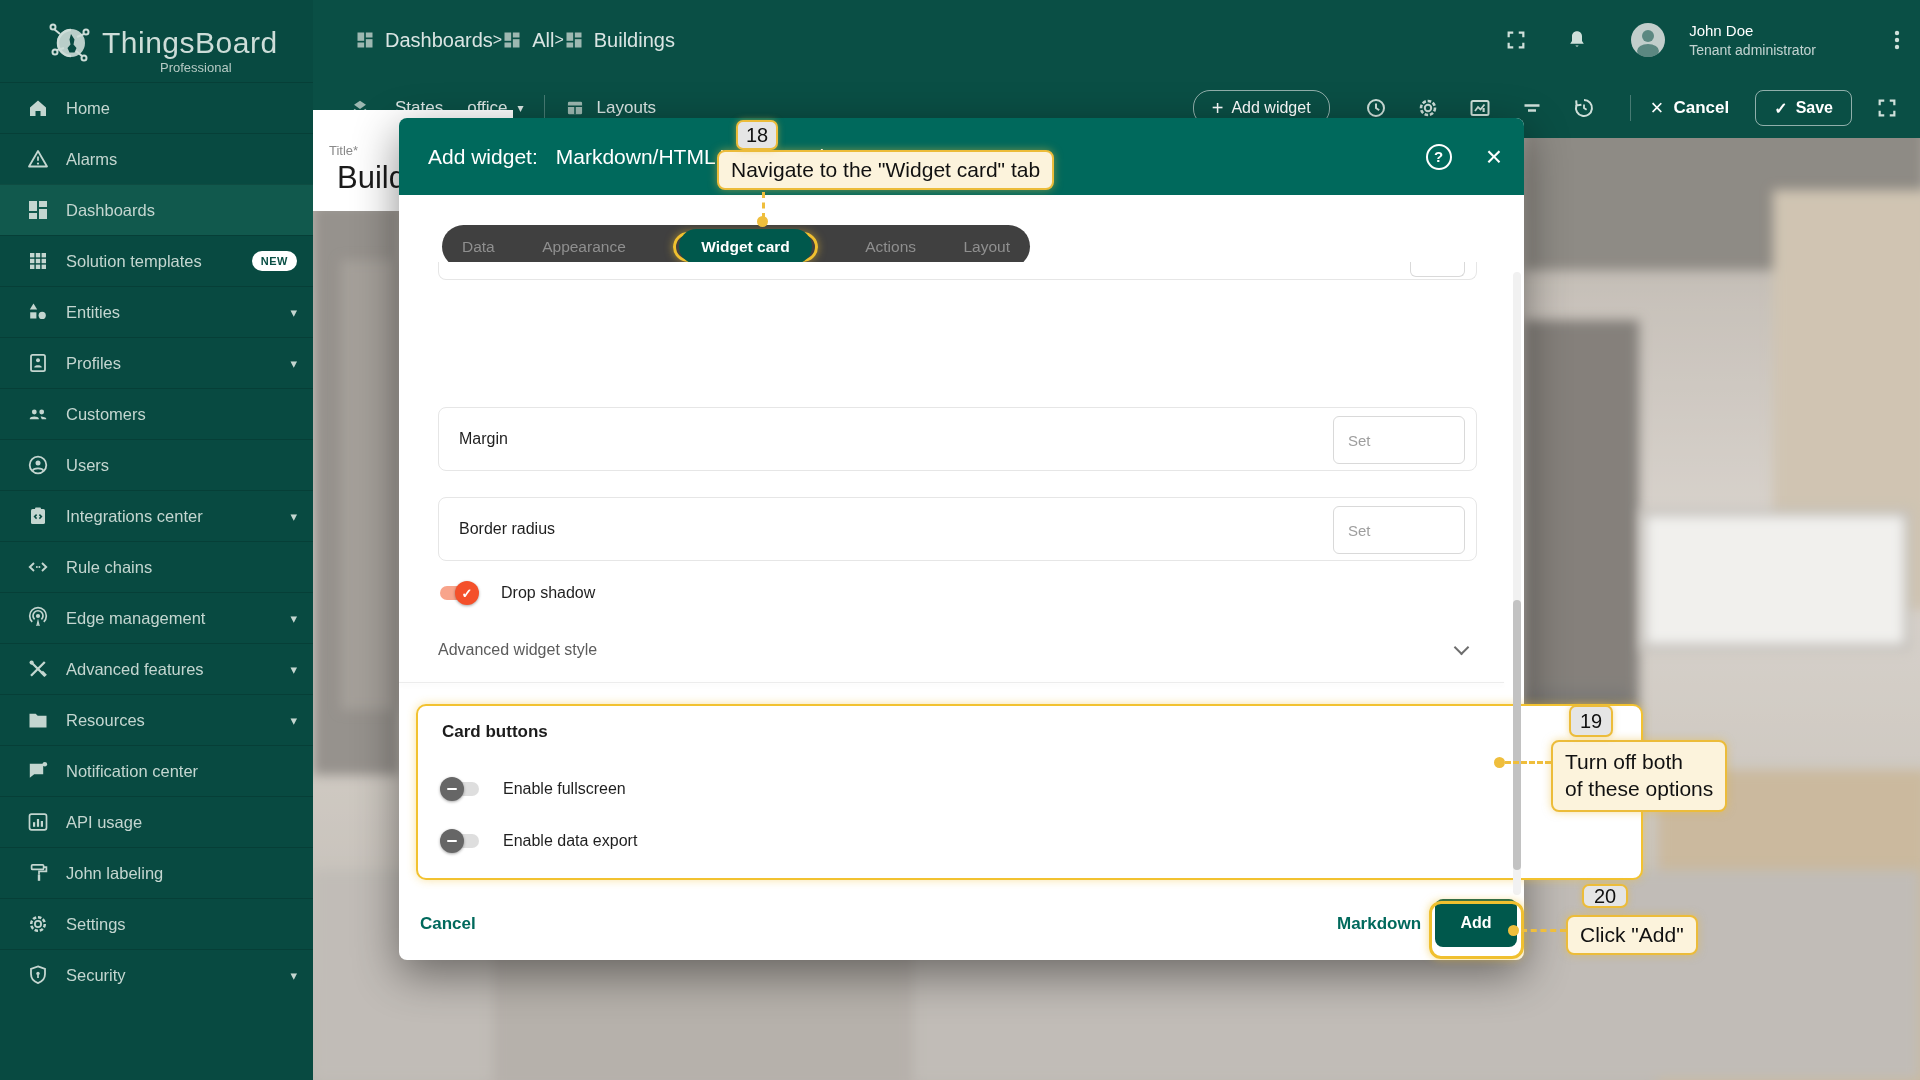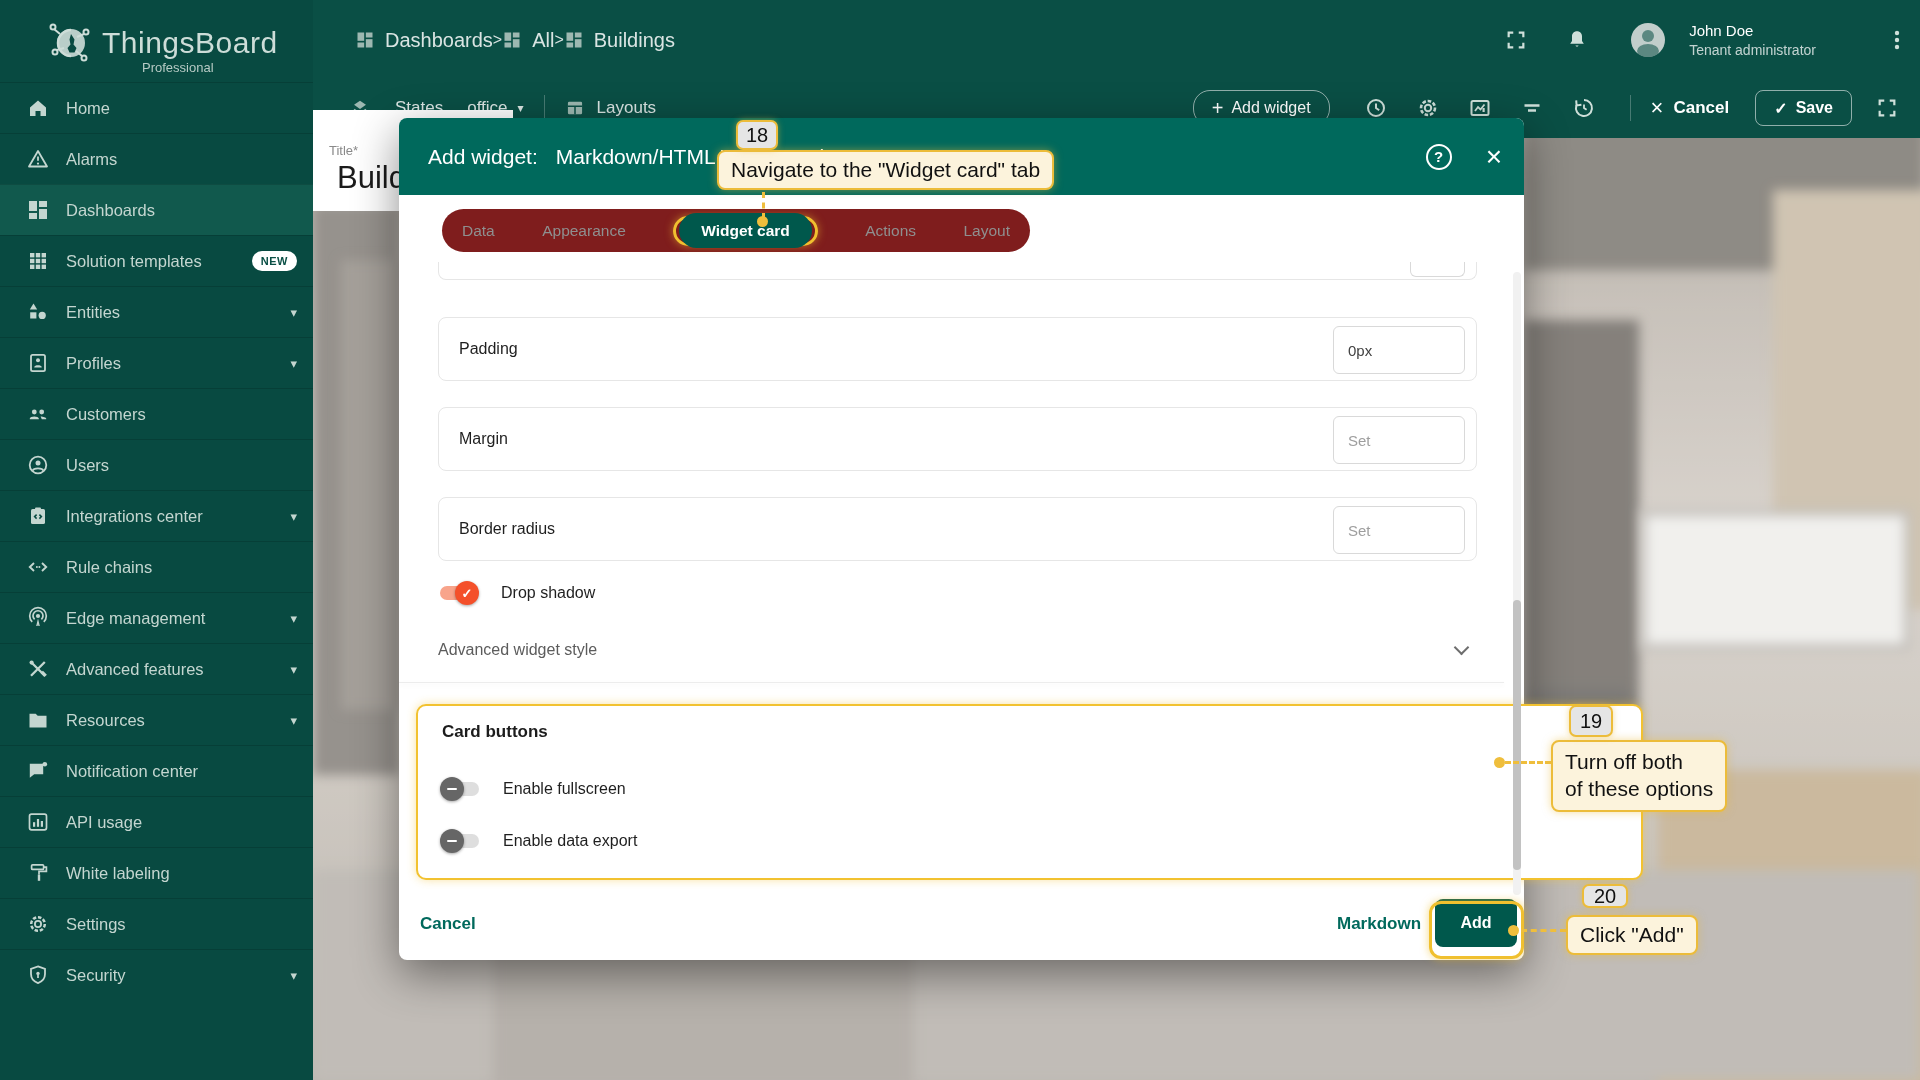--- a/index.html
+++ b/index.html
@@ -31,21 +31,21 @@
 
   .btn-outline{display:flex;align-items:center;gap:8px;border:1.5px solid rgba(255,255,255,.55);border-radius:17px;
     padding:0 18px;height:36px;font-size:16px;color:#fff;}
   .btn-save{border-radius:8px;}
   .tb-icon-btn{margin:0 14px;}
 
   
   .sidebar{position:absolute;left:0;top:0;width:313px;height:1080px;background:#084a41;z-index:3;}
   .logo{height:82px;position:relative;color:#cfe0da;}
   .logo-name{position:absolute;left:102px;top:26px;font-size:30px;letter-spacing:.5px;color:#cdddd8;}
-  .logo-sub{position:absolute;left:142px;top:60px;font-size:13px;color:#b6cac4;}
+  .logo-sub{position:absolute;left:160px;top:60px;font-size:13px;color:#b6cac4;}
   .menu-item{height:51px;display:flex;align-items:center;padding:0 16px 0 26px;border-top:1px solid rgba(0,0,0,.14);
     color:#c4d6d0;font-size:16.5px;font-weight:500;position:relative;cursor:pointer;}
   .menu-item.active{background:#11594d;}
   .menu-item .mi{width:24px;height:24px;margin-right:16px;flex:0 0 auto;}
   .menu-item .chev{margin-left:auto;font-size:13px;color:#c4d6d0;}
   .badge-new{margin-left:auto;background:#fff;color:#0a4f45;font-size:11px;font-weight:bold;letter-spacing:.5px;
     border-radius:11px;padding:4px 9px;}
 
   
   .behind-panel{position:absolute;left:313px;top:110px;width:200px;height:101px;background:#fff;z-index:1;overflow:hidden;}
@@ -56,21 +56,21 @@
   .modal{position:absolute;left:399px;top:118px;width:1125px;height:842px;background:#fff;border-radius:8px;z-index:5;
     box-shadow:0 14px 45px rgba(0,0,0,.45);}
   .modal-header{position:absolute;left:0;top:0;width:100%;height:77px;background:#00695c;border-radius:8px 8px 0 0;
     display:flex;align-items:center;color:#fff;padding:0 22px 0 29px;}
   .modal-title{font-size:21px;font-weight:500;display:flex;gap:18px;white-space:nowrap;overflow:hidden;}
   .mh-actions{margin-left:auto;display:flex;align-items:center;gap:34px;}
   .help-circle{width:26px;height:26px;border:2px solid #fff;border-radius:50%;display:flex;align-items:center;justify-content:center;
     font-size:15px;font-weight:bold;color:#fff;}
   .close-x{font-size:28px;color:#fff;line-height:1;}
 
-  .tabbar{position:absolute;left:43px;top:91px;width:588px;height:43px;background:#7f1d1d;border-radius:22px;
+  .tabbar{position:absolute;left:43px;top:107px;width:588px;height:43px;background:#404040;border-radius:22px;
     display:flex;align-items:center;justify-content:space-between;padding:0 20px;overflow:visible;}
   .tab{font-size:15.5px;font-weight:500;color:#8f8f8f;cursor:pointer;}
   .tab-ring{border:3px solid #f0c02f;border-radius:26px;padding:3px;box-shadow:0 0 8px rgba(240,192,47,.55);background:transparent;}
   .tab.selected{background:#00584c;color:#fff;border-radius:20px;padding:9px 22px;font-weight:700;}
 
   .row-card{position:absolute;left:39px;width:1039px;height:64px;border:1px solid #e6e6e6;border-radius:8px;background:#fff;}
   .row-card .lbl{position:absolute;left:20px;top:50%;transform:translateY(-50%);font-size:16px;color:#1f1f1f;}
   .row-input{position:absolute;right:11px;top:8px;width:132px;height:48px;border:1px solid #d9d9d9;border-radius:6px;
     font-size:15px;color:#424242;padding:0 14px;background:#fff;}
   .row-input::placeholder{color:#9e9e9e;}
@@ -474,21 +474,21 @@
           <span>API usage</span>
         </div>
         <div class="menu-item">
           <span class="icon mi">
             <svg width="24" height="24" viewBox="0 0 24 24">
               <rect x="5.6" y="3.8" width="12" height="4.6" rx="1" fill="none" stroke="#c4d6d0" stroke-width="1.7"></rect>
               <path d="M17.6 6.1h2.8v4.2H13v3.2" fill="none" stroke="#c4d6d0" stroke-width="1.7"></path>
               <rect x="11.8" y="13.5" width="2.4" height="6.3" fill="#c4d6d0"></rect>
             </svg>
           </span>
-          <span>White labeling</span>
+          <span>John labeling</span>
         </div>
         <div class="menu-item">
           <span class="icon mi">
             <svg width="24" height="24" viewBox="0 0 24 24">
               <circle cx="12" cy="12" r="3.1" fill="none" stroke="#c4d6d0" stroke-width="1.8"></circle>
               <circle cx="12" cy="12" r="6.8" fill="none" stroke="#c4d6d0" stroke-width="2.5" stroke-dasharray="3.5 1.8"></circle>
             </svg>
           </span>
           <span>Settings</span>
         </div>
@@ -523,24 +523,20 @@
         <span class="tab">Appearance</span>
         <span class="tab-ring"><span class="tab selected">Widget card</span></span>
         <span class="tab">Actions</span>
         <span class="tab">Layout</span>
       </div>
 
     <div class="partial-row">
         <span class="partial-input"></span>
       </div>
 
-    <div class="row-card" style="top:199px;">
-      <span class="lbl">Padding</span>
-      <input class="row-input" value="0px" style="">
-    </div>
 
     <div class="row-card" style="top:289px;">
       <span class="lbl">Margin</span>
       <input class="row-input" placeholder="Set" style="">
     </div>
 
     <div class="row-card" style="top:379px;">
       <span class="lbl">Border radius</span>
       <input class="row-input" placeholder="Set" style="">
     </div>

